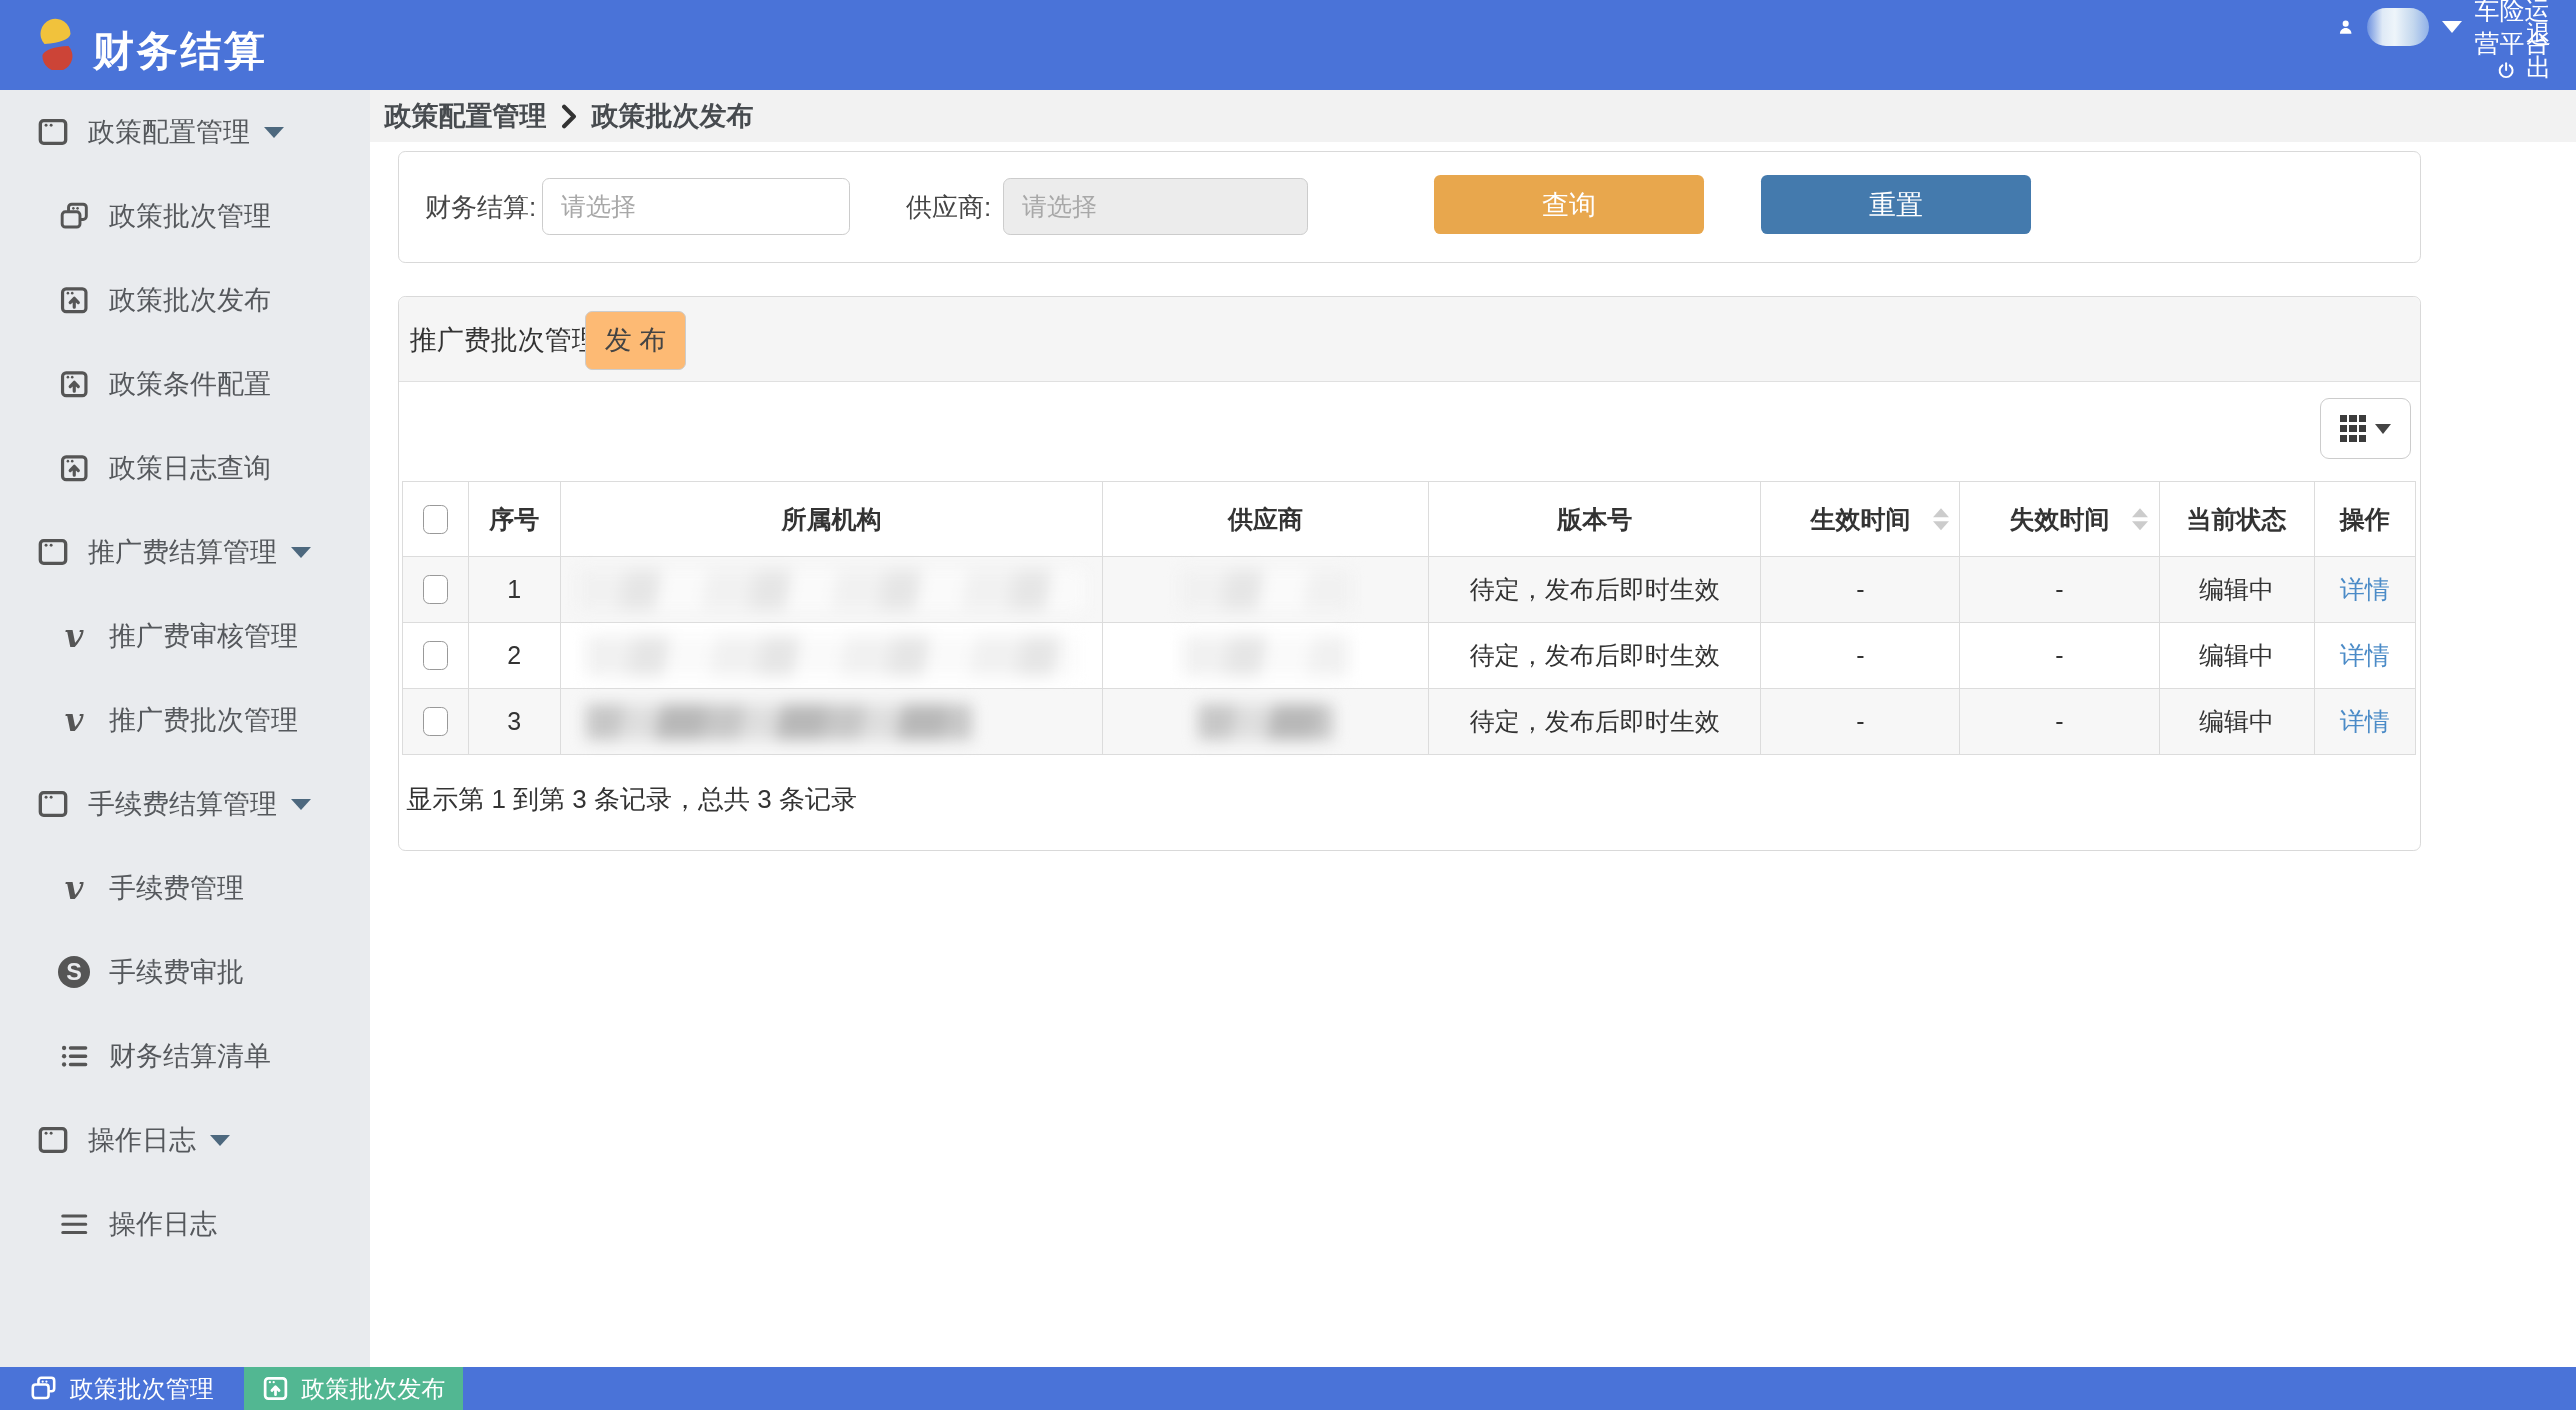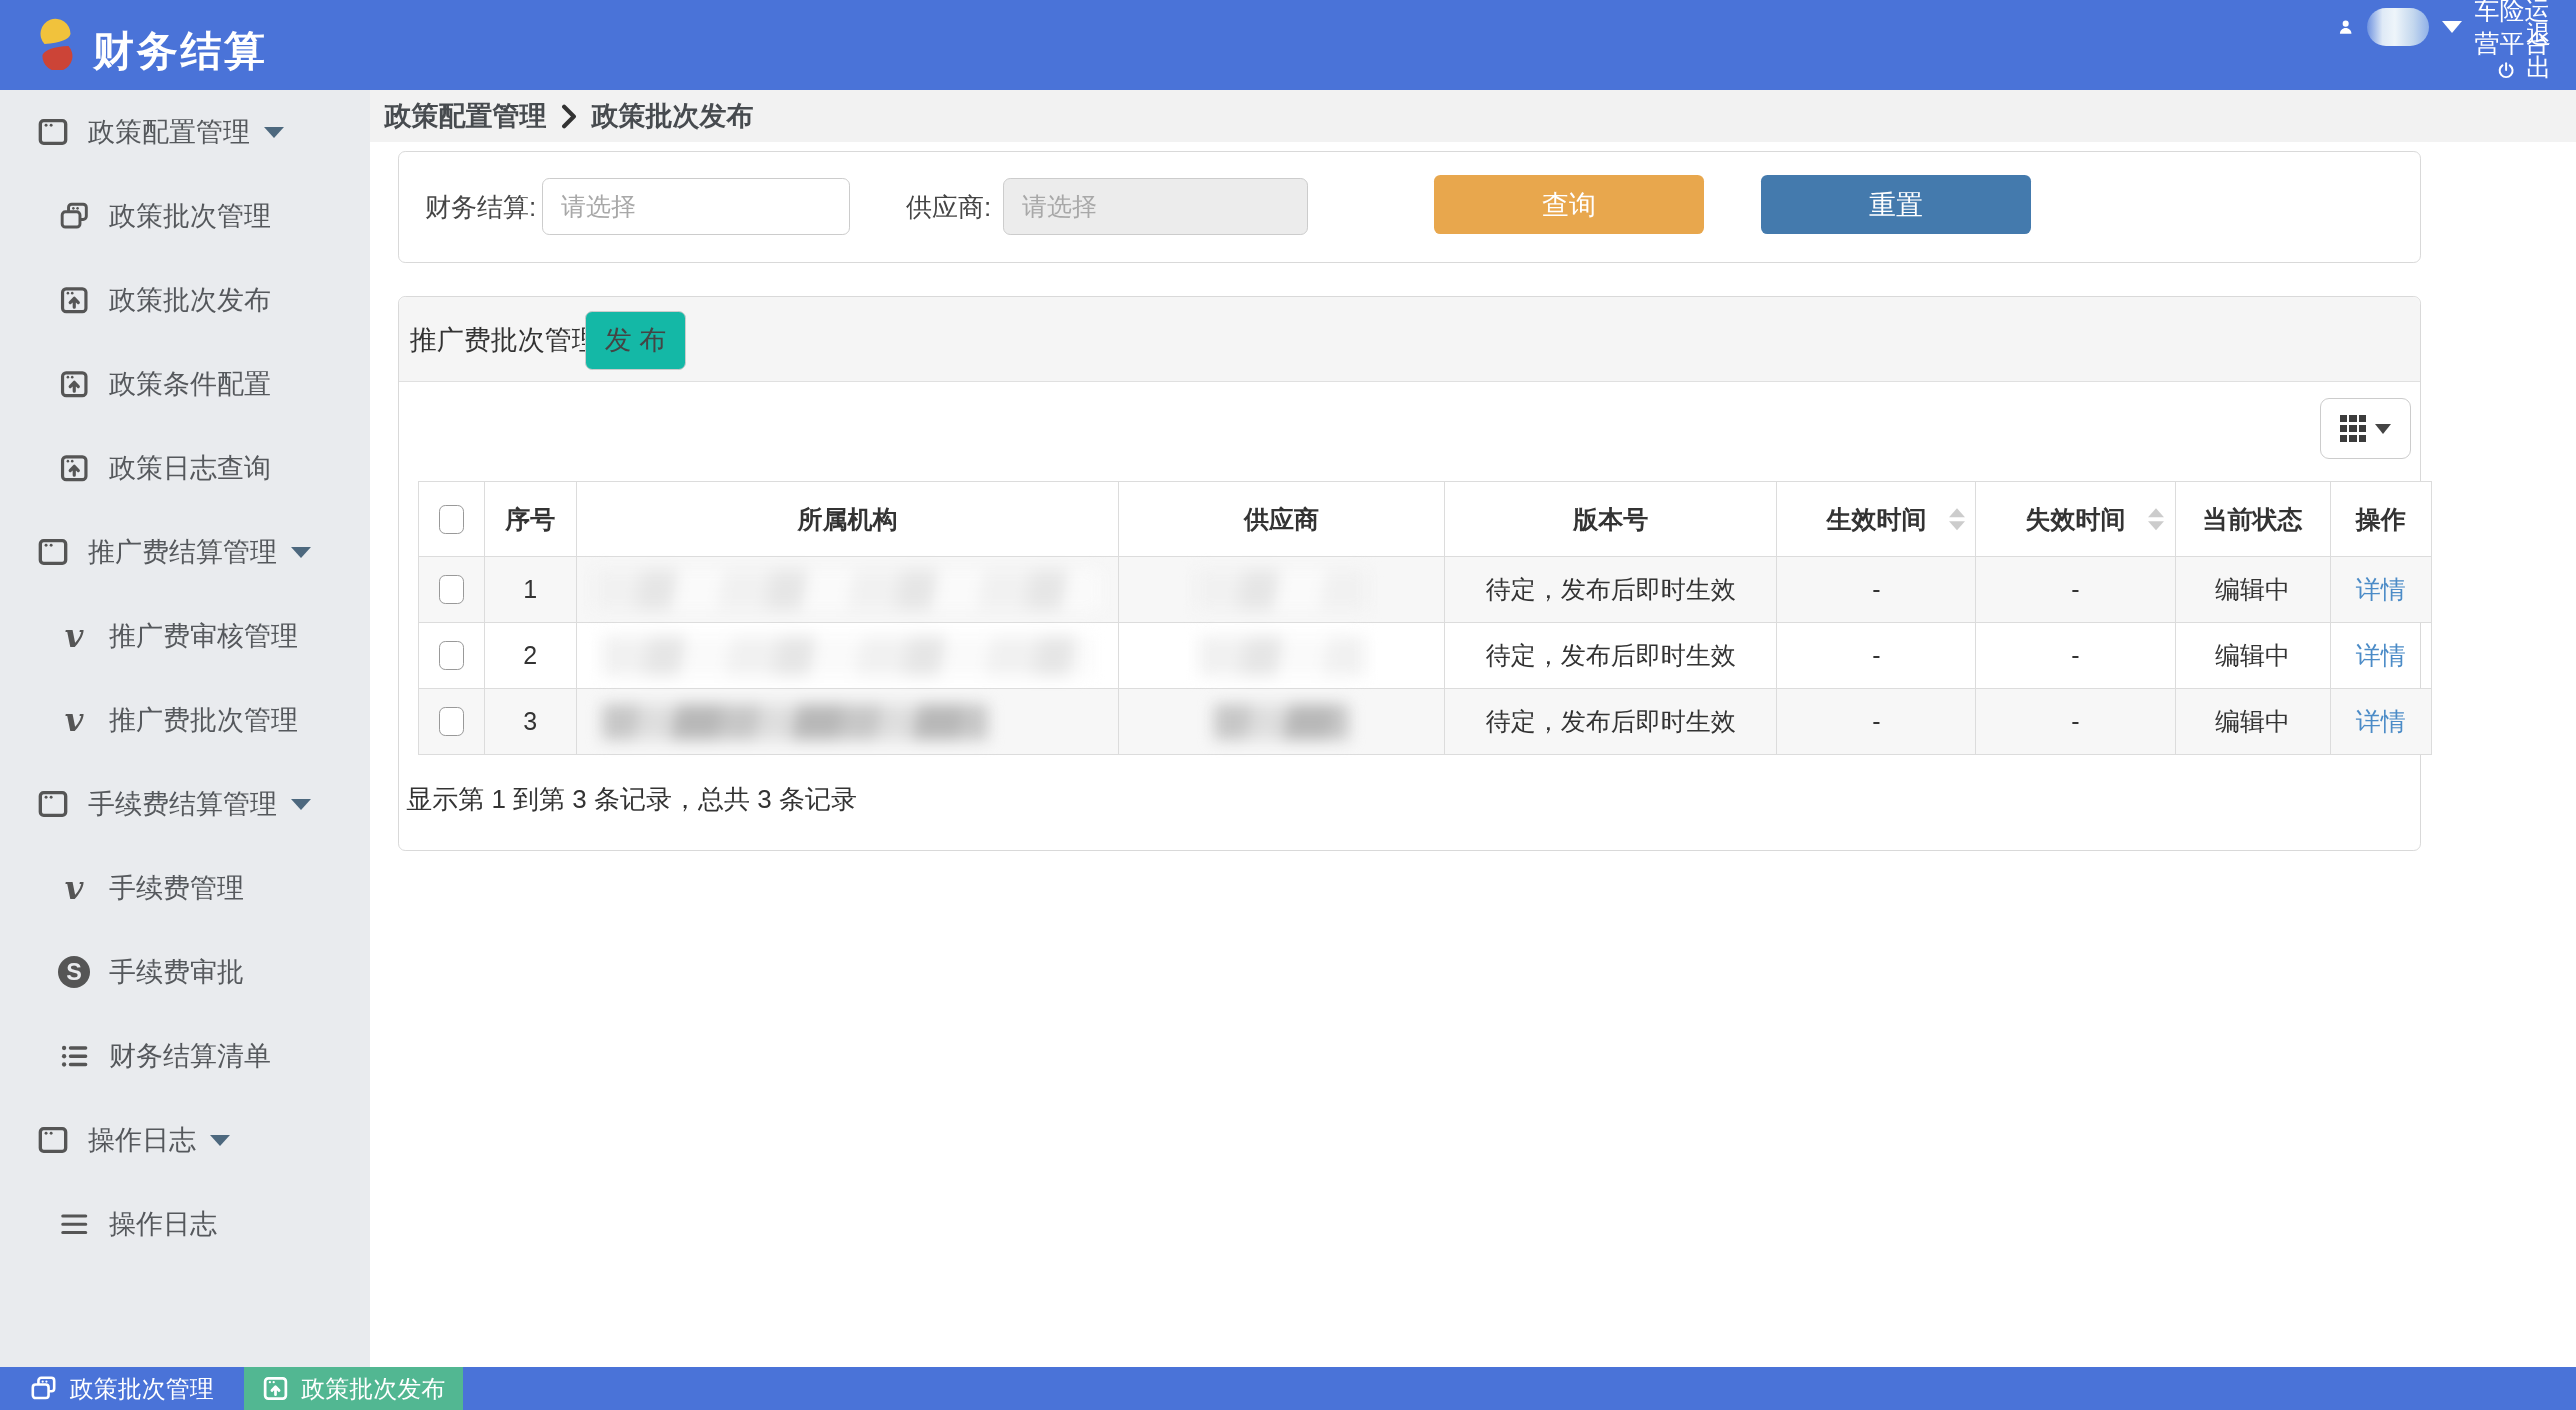--- a/index.html
+++ b/index.html
@@ -51,33 +51,33 @@
   .btn { position:absolute; top:23.4px; height:59px; width:270px; border:none; border-radius:6.3px;
     color:#fff; font-size:27px; cursor:pointer; font-family:"Liberation Sans","DejaVu Sans",sans-serif; }
   .btn-search { left:1035px; background:#e8a74d; }
   .btn-reset { left:1362px; background:#447aad; }
 
   .panel2 { left:28px; top:154px; width:2023px; height:555px; }
   .p2-strip { position:absolute; left:0; top:0; width:100%; height:85px; background:#f5f5f5;
     border-bottom:0.9px solid #e0e0e0; border-radius:7.2px 7.2px 0 0; }
   .p2-title { position:absolute; left:10.8px; top:0; height:85px; display:flex; align-items:center;
     font-size:27px; color:#333; }
-  .btn-publish { position:absolute; left:186px; top:13.5px; width:101px; height:59px; background:#14b8a6;
+  .btn-publish { position:absolute; left:186px; top:13.5px; width:101px; height:59px; background:#fdba74;
     border:0.9px solid #ccc; border-radius:7.2px; font-size:27px; color:#444; cursor:pointer;
     font-family:"Liberation Sans","DejaVu Sans",sans-serif; }
   .btn-cols { position:absolute; left:1921px; top:101px; width:91px; height:61px; background:#fff;
     border:0.9px solid #ccc; border-radius:9px; display:flex; align-items:center; justify-content:center;
     gap:9px; cursor:pointer; }
   .gridico { display:grid; grid-template-columns:repeat(3,7.2px); grid-template-rows:repeat(3,7.2px); gap:2.7px; }
   .gridico i { background:#3c3c3c; }
   .caret-d { width:0; height:0; border-left:8px solid transparent; border-right:8px solid transparent;
     border-top:10px solid #444; }
 
   table.grid { position:absolute; left:2.7px; top:184px; width:2014px; border-collapse:collapse;
-    table-layout:fixed; font-size:25px; color:#333;margin-left:16px; }
+    table-layout:fixed; font-size:25px; color:#333; }
   table.grid th, table.grid td { border:0.9px solid #dcdcdc; text-align:center; vertical-align:middle; }
   table.grid th { height:75px; font-weight:bold; background:#fff; position:relative; }
   table.grid td { height:66px; }
   tbody tr:nth-child(odd) { background:#f7f7f7; }
   .cbx { width:25px; height:29px; border:1.8px solid #999; border-radius:6.3px; background:#fff; margin:0 auto; }
   .sort { position:absolute; right:10.8px; top:50%; transform:translateY(-50%); display:flex;
     flex-direction:column; gap:3.6px; }
   .sort i { width:0; height:0; border-left:8px solid transparent; border-right:8px solid transparent; display:block; }
   .sort .up { border-bottom:9px solid #ccc; }
   .sort .dn { border-top:9px solid #ccc; }

